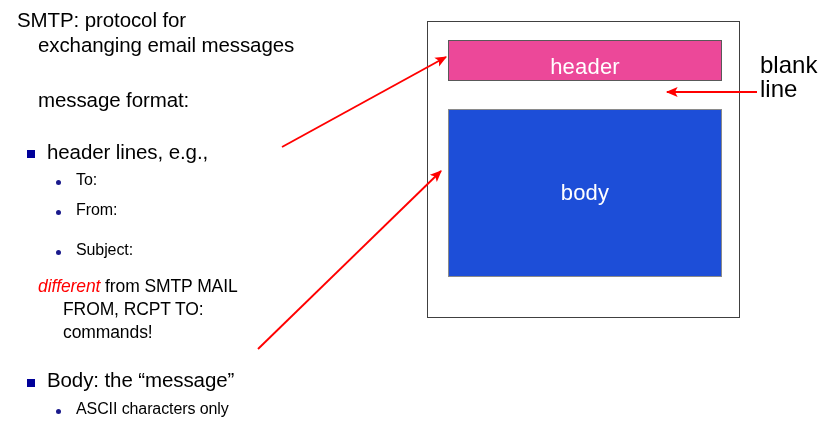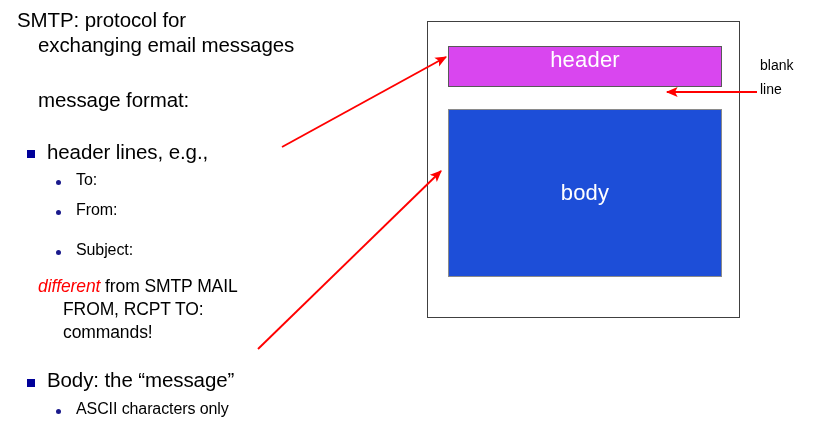--- a/index.html
+++ b/index.html
@@ -90,28 +90,28 @@
     width: 313px;
     height: 297px;
     border: 1.5px solid #404040;
     background: #ffffff;
     box-sizing: border-box;
   }
 
   .header-box {
     position: absolute;
     left: 448px;
-    top: 46px;
+    top: 40px;
     width: 274px;
     height: 41px;
-    background: #d946ef;
+    background: #ec4899;
     border: 1.5px solid #595959;
     box-sizing: border-box;
     display: flex;
-    align-items: flex-start;
+    align-items: flex-end;
     justify-content: center;
   }
 
   .body-box {
     position: absolute;
     left: 448px;
     top: 109px;
     width: 274px;
     height: 168px;
     background: #1d4ed8;
@@ -128,21 +128,21 @@
     color: #ffffff;
     letter-spacing: 0.2px;
   }
 
   
   .blank-line-label {
     position: absolute;
     left: 760px;
     top: 53px;
     font-family: "Liberation Sans", sans-serif;
-    font-size: 14px;
+    font-size: 24px;
     line-height: 24px;
     color: #000000;
     text-align: left;
   }
 
   
   #arrows {
     position: absolute;
     left: 0;
     top: 0;

